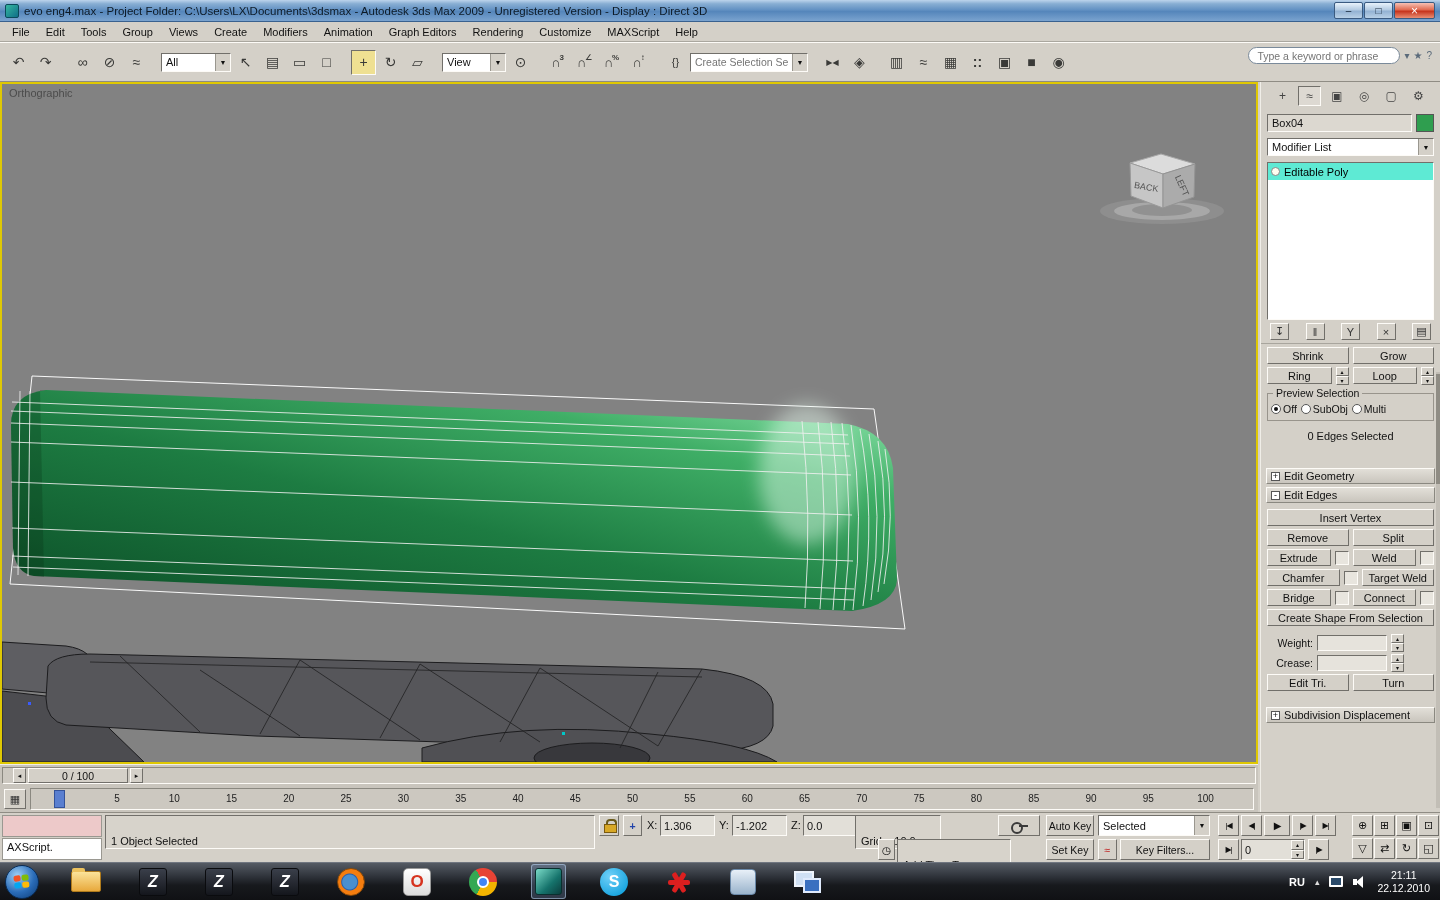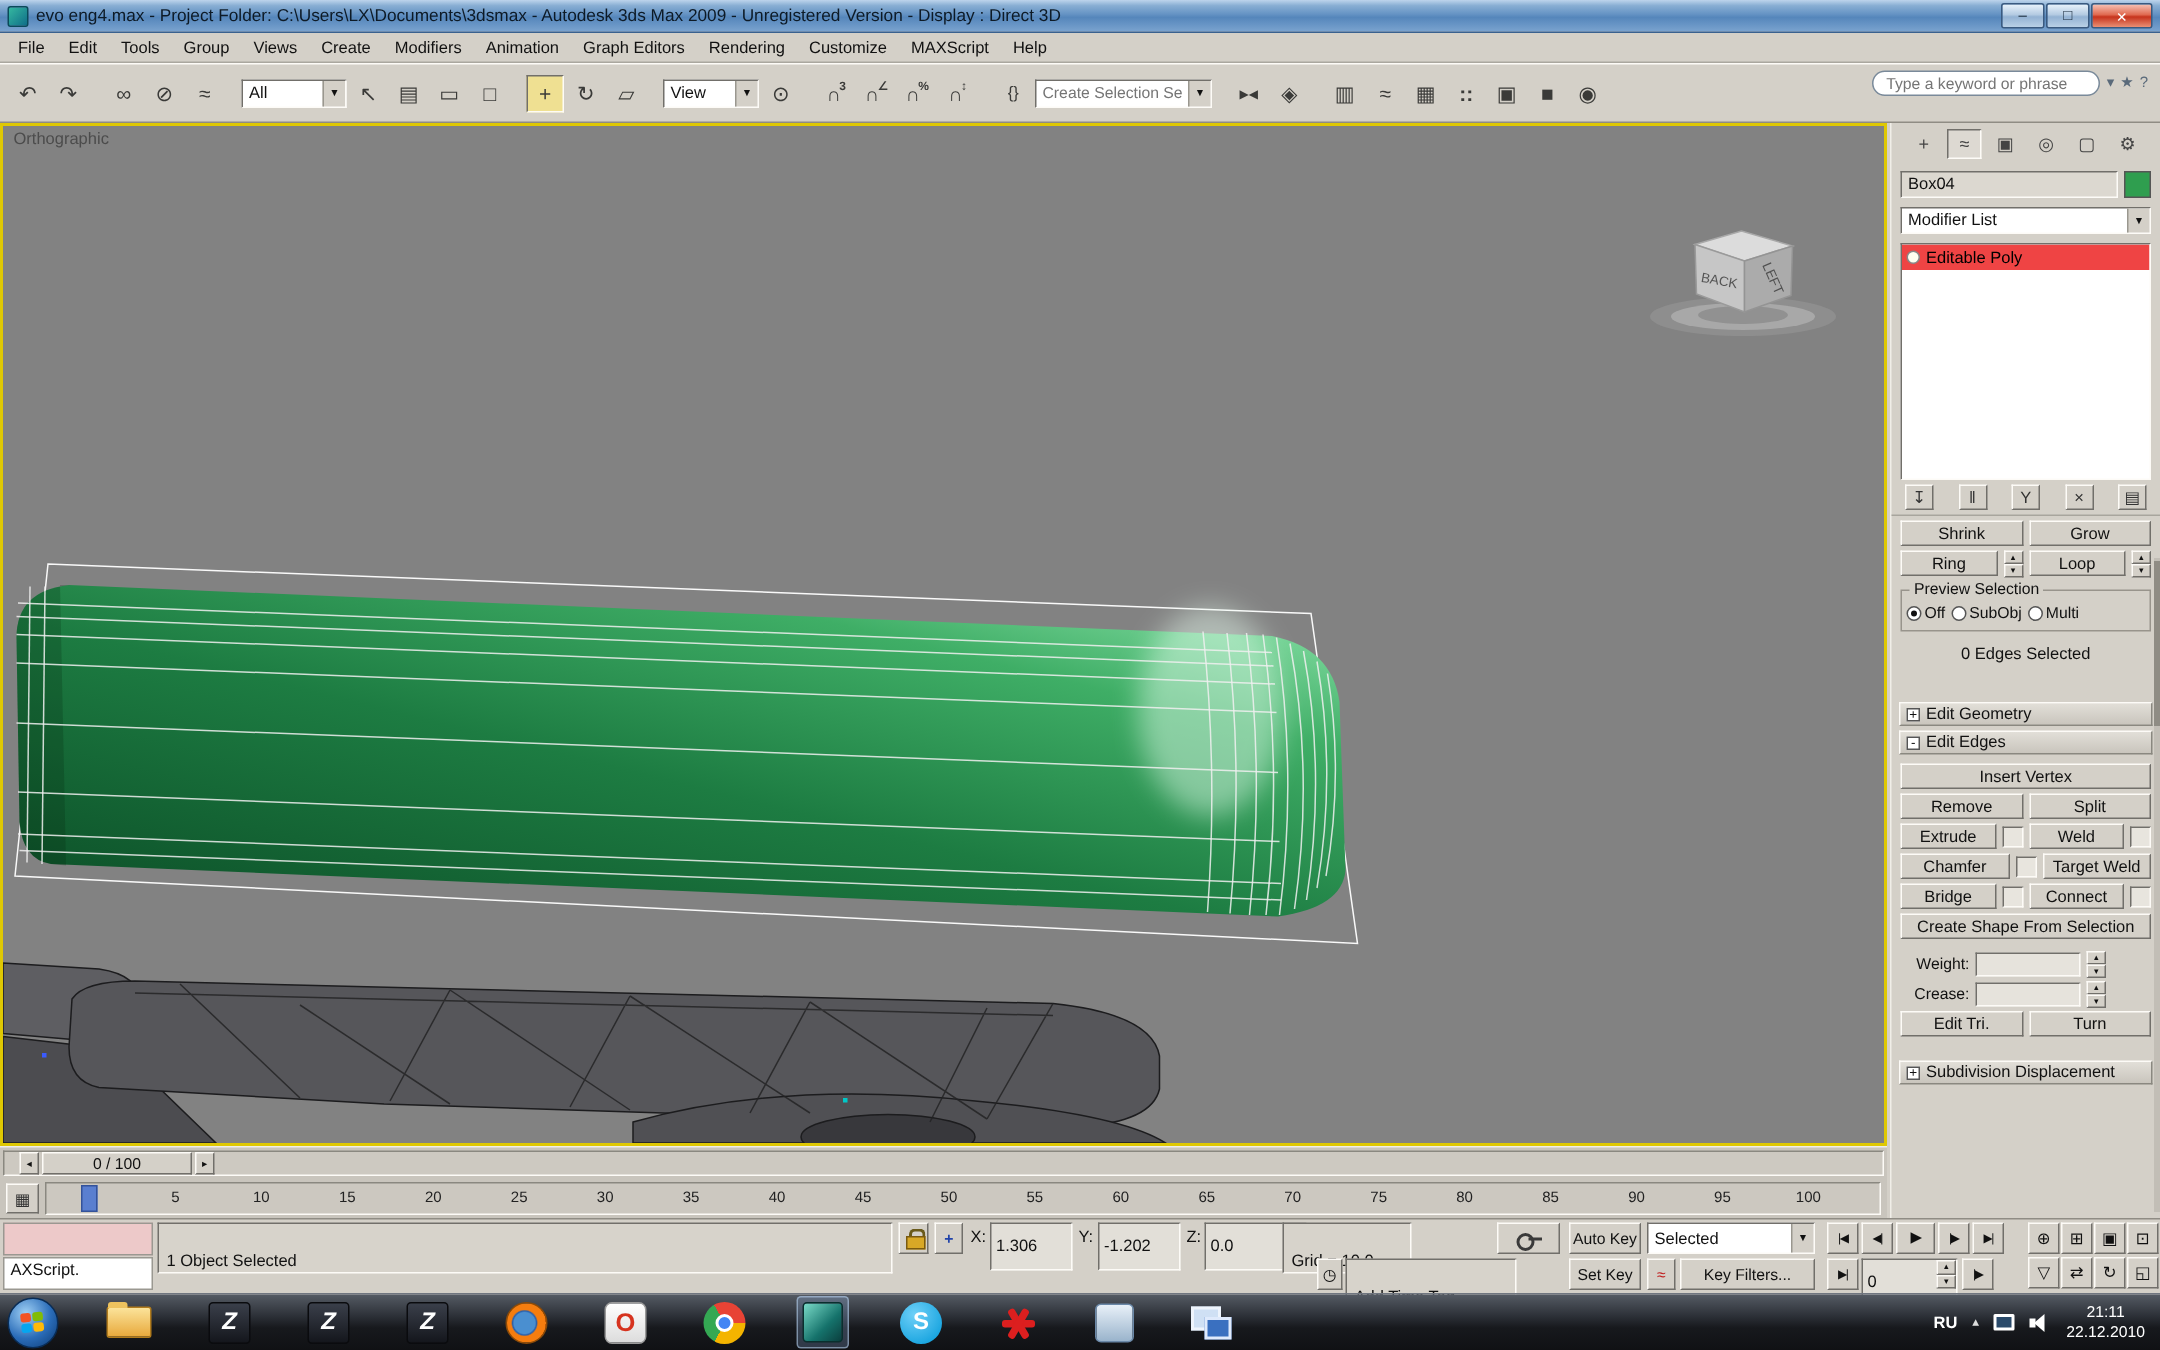--- a/index.html
+++ b/index.html
@@ -38,21 +38,21 @@
 
 .cpanel{position:absolute;left:1260px;top:82px;width:180px;height:730px;background:#d4d0c8;border-left:1px solid #f0eee8}
 .ptabs{display:flex;justify-content:space-between;padding:2px 10px 0;height:26px;align-items:center}
 .ptab{width:23px;height:20px;display:flex;align-items:center;justify-content:center;font-size:12px;color:#444}
 .ptab.active{border:1px solid;border-color:#716f6a #fdfbf7 #fdfbf7 #716f6a;background:#ddd9d2}
 .namerow{display:flex;gap:4px;padding:6px 6px 0;align-items:center}
 .namefield{flex:1;height:18px;border:1px solid;border-color:#716f6a #fdfbf7 #fdfbf7 #716f6a;background:#dcd8d0;padding:2px 4px}
 .swatch{width:18px;height:18px;border:1px solid #555;background:#2f9e4f;flex:none}
 .modlist{margin:6px 6px 0;height:18px}
 .stackbox{margin:6px 6px 0;height:158px;background:#fff;border:1px solid;border-color:#716f6a #fdfbf7 #fdfbf7 #716f6a;overflow:hidden}
-.stackrow{height:17px;background:#ef4444;display:flex;align-items:center;gap:4px;padding:0 3px;color:#000}
+.stackrow{height:17px;background:#5eead4;display:flex;align-items:center;gap:4px;padding:0 3px;color:#000}
 .bulb{width:9px;height:9px;border-radius:50%;background:#fffef0;border:1px solid #888;flex:none}
 .stackicons{display:flex;justify-content:space-between;padding:3px 9px 3px;align-items:center;border-bottom:1px solid #a8a59d;margin-bottom:1px}
 .sicon{width:19px;height:17px;display:flex;align-items:center;justify-content:center;font-size:11px;color:#333;border:1px solid;border-color:#fdfbf7 #716f6a #716f6a #fdfbf7;background:#d4d0c8}
 .prow{display:flex;gap:4px;padding:0 6px;margin-top:3px;align-items:center}
 .pbtn{flex:1;height:17px;display:flex;align-items:center;justify-content:center;font-size:11px;border:1px solid;border-color:#fdfbf7 #716f6a #716f6a #fdfbf7;background:#d4d0c8;white-space:nowrap}
 .spin{display:flex;flex-direction:column;width:13px;height:17px;flex:none}
 .spin i{flex:1;display:flex;align-items:center;justify-content:center;font-style:normal;font-size:6px;border:1px solid;border-color:#fdfbf7 #716f6a #716f6a #fdfbf7;background:#d4d0c8}
 .mbox{width:14px;height:14px;border:1px solid;border-color:#716f6a #fdfbf7 #fdfbf7 #716f6a;background:#e8e5de;flex:none}
 .group{margin:9px 6px 0;border:1px solid #98948c;position:relative;padding:9px 3px 5px;display:flex;gap:2px;align-items:center}
 .gtitle{position:absolute;top:-7px;left:5px;background:#d4d0c8;padding:0 3px;font-size:10.5px}
@@ -75,21 +75,21 @@
 .tbcurve{position:absolute;left:4px;top:3px;width:22px;height:20px;display:flex;align-items:center;justify-content:center;font-size:11px;color:#333}
 .ruler{position:absolute;left:30px;right:4px;top:2px;bottom:2px;border:1px solid;border-color:#8a8880 #fdfbf7 #fdfbf7 #8a8880;background:#ccc8c0;display:flex;overflow:hidden}
 .tick{width:57.3px;text-align:center;font-size:10px;color:#222;line-height:20px;flex:none}
 .fmarker{position:absolute;left:23px;top:1px;bottom:1px;width:11px;background:#5a7fd0;border:1px solid #34539a}
 
 .statusbar{position:absolute;left:0;top:812px;width:1440px;height:50px;background:#d4d0c8;border-top:1px solid #8f8c84}
 .abs{position:absolute}
 .sfield{border:1px solid;border-color:#716f6a #fdfbf7 #fdfbf7 #716f6a;background:#d7d3cb;padding:16px 5px;height:21px;line-height:19px;font-size:11px;white-space:nowrap;overflow:hidden}
 .sbtn{border:1px solid;border-color:#fdfbf7 #716f6a #716f6a #fdfbf7;background:#d4d0c8;height:21px;display:flex;align-items:center;justify-content:center;font-size:10.5px;white-space:nowrap}
 .slabel{height:21px;line-height:21px;font-size:11px}
-.sinwrap{height:32px;border:1px solid;border-color:#716f6a #fdfbf7 #fdfbf7 #716f6a;background:#e2dfd8;display:flex}
+.sinwrap{height:21px;border:1px solid;border-color:#716f6a #fdfbf7 #fdfbf7 #716f6a;background:#e2dfd8;display:flex}
 .sinput{border:none;outline:none;background:transparent;flex:1;min-width:0;font-size:11px;padding:0 3px;font-family:inherit;color:#111}
 .mxl1{background:#edc9c9;border:1px solid #9a9891}
 .mxl2{background:#fff;border:1px solid #9a9891;padding:2px 4px;font-size:11px;overflow:hidden;white-space:nowrap}
 .pbk{width:21px;height:21px;font-size:8px;letter-spacing:-1px;display:flex;align-items:center;justify-content:center}
 .nav{width:21px;height:21px;font-size:11px;display:flex;align-items:center;justify-content:center}
 .lockico{position:relative;width:11px;height:13px}
 .lockico::before{content:"";position:absolute;left:2px;top:0;width:7px;height:7px;border:2px solid #6a5a1a;border-bottom:none;border-radius:4px 4px 0 0}
 .lockico::after{content:"";position:absolute;left:0;top:5px;width:11px;height:7px;background:#d8a826;border:1px solid #7a5a10}
 .keyico{position:relative;width:17px;height:10px}
 .keyico::before{content:"";position:absolute;left:0;top:1px;width:8px;height:8px;border:2px solid #3a3a3a;border-radius:50%}

